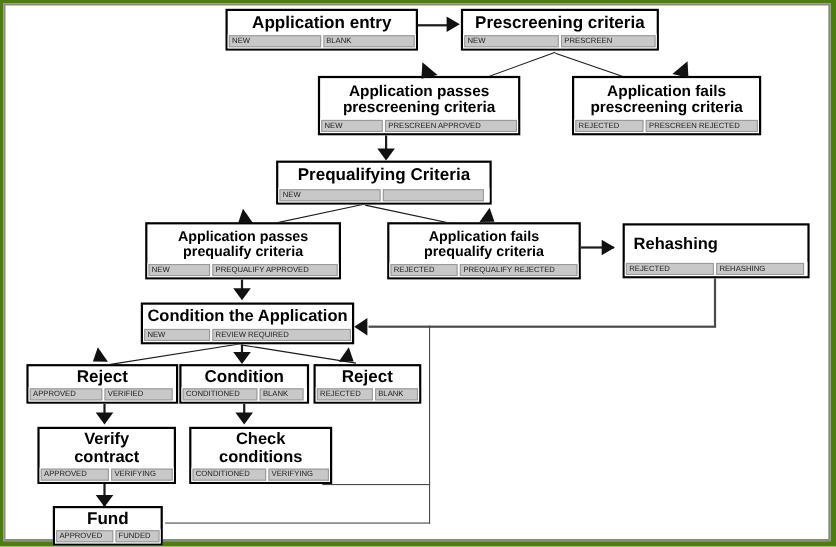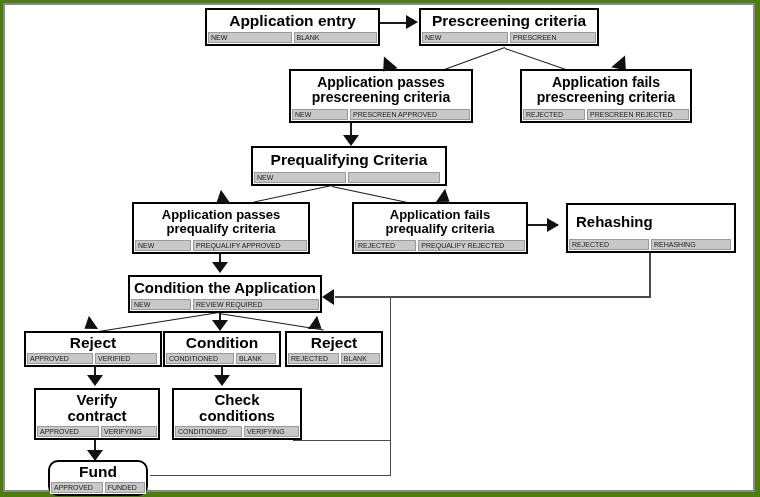--- a/index.html
+++ b/index.html
@@ -311,21 +311,21 @@
 
   <div class="node t15" style="left:172px; top:388px; width:130px; height:52px;">
     <div class="title">Check
 conditions</div>
     <div class="cells">
       <div class="cell" style="width:68px;">CONDITIONED</div>
       <div class="cell" style="width:56px;">VERIFYING</div>
     </div>
   </div>
 
-  <div class="node t16" style="left:48px; top:460px; width:100px; height:36px;border-radius:10px;">
+  <div class="node t16" style="left:48px; top:460px; width:100px; height:36px;">
     <div class="title">Fund</div>
     <div class="cells">
       <div class="cell" style="width:54px;">APPROVED</div>
       <div class="cell" style="width:42px;">FUNDED</div>
     </div>
   </div>
 
 </div>
 
 </body></html>

